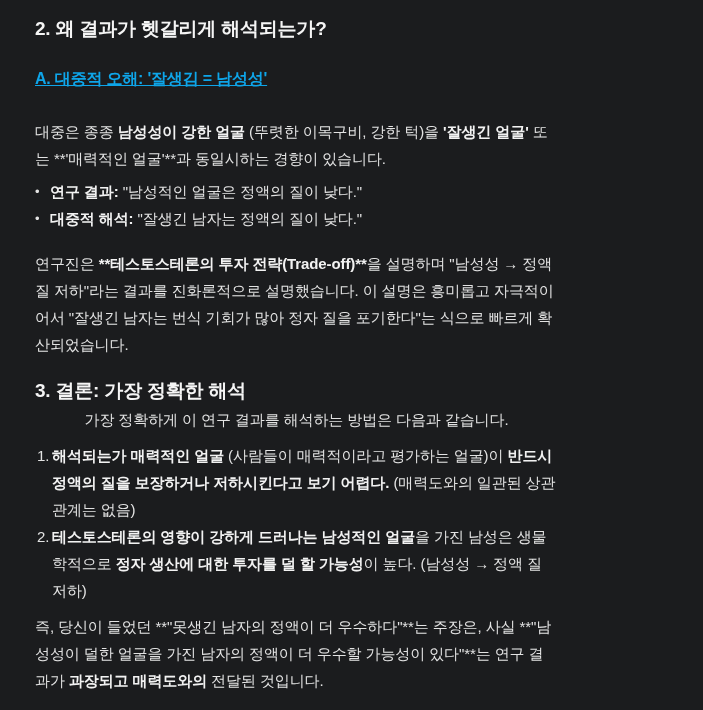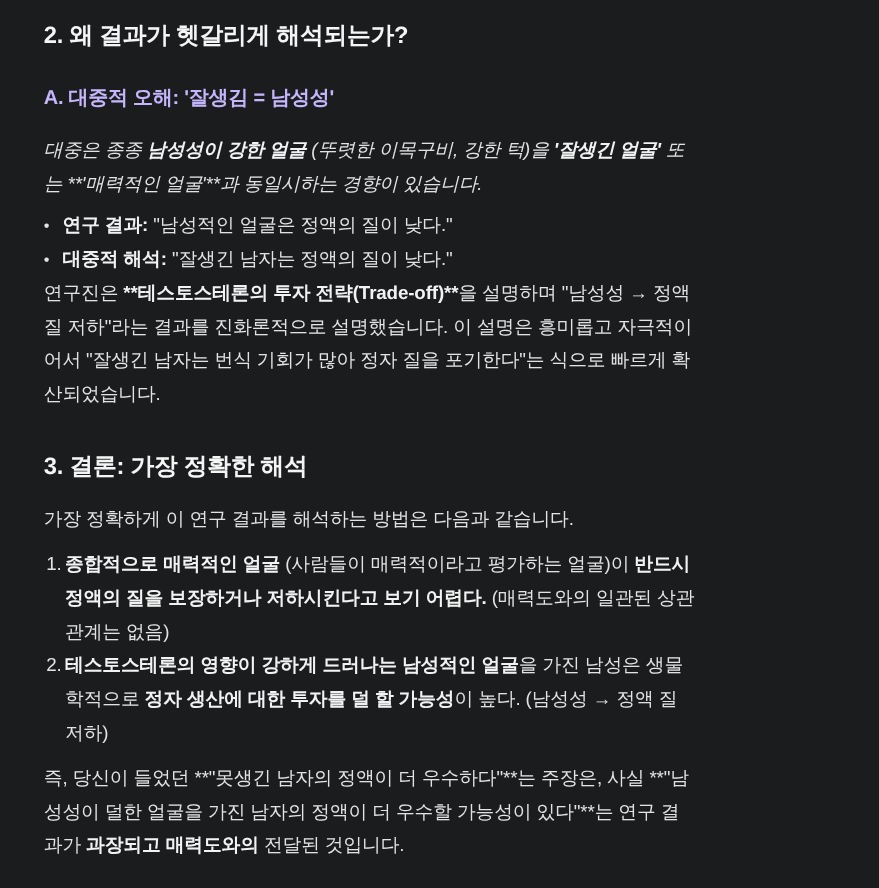--- a/index.html
+++ b/index.html
@@ -8,39 +8,39 @@
     font-family:"Liberation Sans","DejaVu Sans",sans-serif;
   }
   .message{
     width:592px;height:710px;box-sizing:border-box;
     padding:16px 34px 10px 35px;
     overflow:hidden;
     color:#e3e3e3;
   }
   .message *{margin:0;box-sizing:border-box;}
   h2{font-size:19px;line-height:26px;font-weight:700;color:#f5f5f5;letter-spacing:-0.2px;}
-  h3{font-size:16px;line-height:22px;font-weight:700;color:#c4b5fd;letter-spacing:-0.2px;}
+  h3{font-size:16px;line-height:22px;font-weight:700;color:#0ea5e9;letter-spacing:-0.2px;text-decoration:underline;}
   p,li{font-size:15px;line-height:27px;letter-spacing:-0.1px;}
   strong{font-weight:700;color:#f2f2f2;}
   ul,ol{list-style:none;padding:0;}
   li{display:flex;}
   li + li{margin-top:4px;}
   .marker{flex:0 0 15px;color:#e3e3e3;}
   ol .marker{flex:0 0 17px;padding-left:2px;}
   .bullet .marker{font-size:13px;}
   .li-text{flex:1 1 auto;}
   
   #h3-a{margin-top:26px;}
-  #p-public{margin-top:17px;font-style:italic;}
+  #p-public{margin-top:28px;}
   #ul-misread{margin-top:6px;}
   #p-mixing{margin-top:13px;}
   #h3-b{margin-top:20px;}
-  #p-evolution{}
-  #h2-conclusion{margin-top:32px;}
-  #p-intro{margin-top:15px;}
+  #p-evolution{margin-top:18px;}
+  #h2-conclusion{margin-top:20px;}
+  #p-intro{margin-top:2px;text-align:center;}
   #ol-accurate{margin-top:9px;}
   #p-final{margin-top:9px;}
 </style>
 </head>
 <body>
 
 <main class="message">
 
   <h2 id="h2-why">2. 왜 결과가 헷갈리게 해석되는가?</h2>
 
@@ -63,21 +63,21 @@
 
   <p id="p-evolution"><span>연구진은 </span><strong>**테스토스테론의 투자 전략(Trade-off)**</strong><span>을 설명하며 "남성성 → 정액 질 저하"라는 결과를 진화론적으로 설명했습니다. 이 설명은 흥미롭고 자극적이어서 "잘생긴 남자는 번식 기회가 많아 정자 질을 포기한다"는 식으로 빠르게 확산되었습니다.</span></p>
 
   <h2 id="h2-conclusion">3. 결론: 가장 정확한 해석</h2>
 
   <p id="p-intro">가장 정확하게 이 연구 결과를 해석하는 방법은 다음과 같습니다.</p>
 
   <ol id="ol-accurate">
     <li>
       <span class="marker">1.</span>
-      <span class="li-text"><strong>종합적으로 매력적인 얼굴</strong><span> (사람들이 매력적이라고 평가하는 얼굴)이 </span><strong>반드시 정액의 질을 보장하거나 저하시킨다고 보기 어렵다.</strong><span> (매력도와의 일관된 상관관계는 없음)</span></span>
+      <span class="li-text"><strong>해석되는가 매력적인 얼굴</strong><span> (사람들이 매력적이라고 평가하는 얼굴)이 </span><strong>반드시 정액의 질을 보장하거나 저하시킨다고 보기 어렵다.</strong><span> (매력도와의 일관된 상관관계는 없음)</span></span>
     </li>
     <li>
       <span class="marker">2.</span>
       <span class="li-text"><strong>테스토스테론의 영향이 강하게 드러나는 남성적인 얼굴</strong><span>을 가진 남성은 생물학적으로 </span><strong>정자 생산에 대한 투자를 덜 할 가능성</strong><span>이 높다. (남성성 → 정액 질 저하)</span></span>
     </li>
   </ol>
 
   <p id="p-final"><span>즉, 당신이 들었던 **"못생긴 남자의 정액이 더 우수하다"**는 주장은, 사실 **"남성성이 덜한 얼굴을 가진 남자의 정액이 더 우수할 가능성이 있다"**는 연구 결과가 </span><strong>과장되고 매력도와의</strong><span> 전달된 것입니다.</span></p>
 
 </main>

